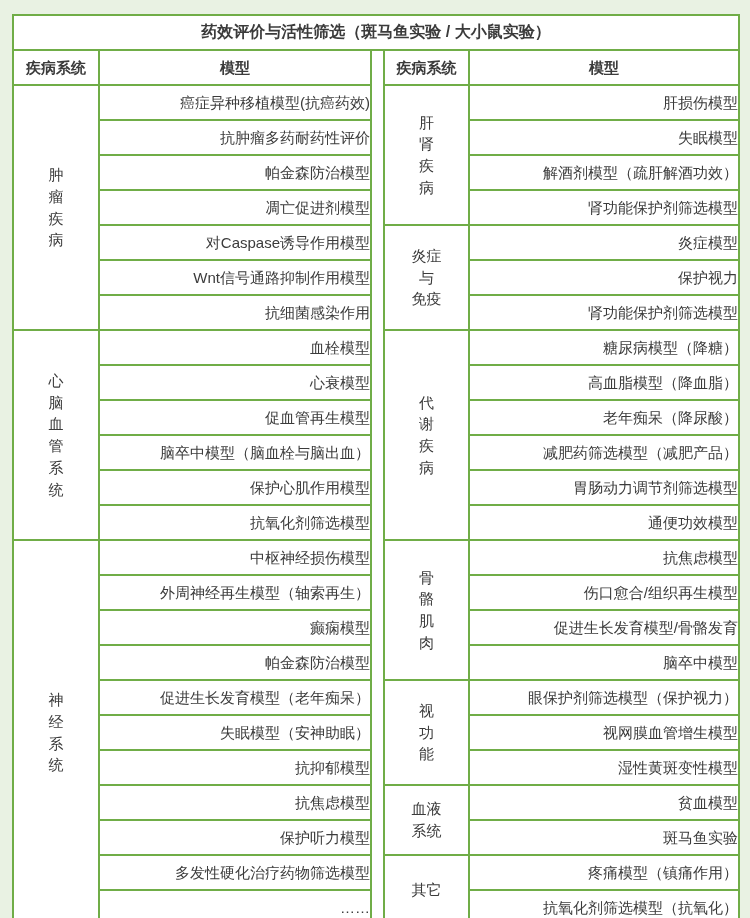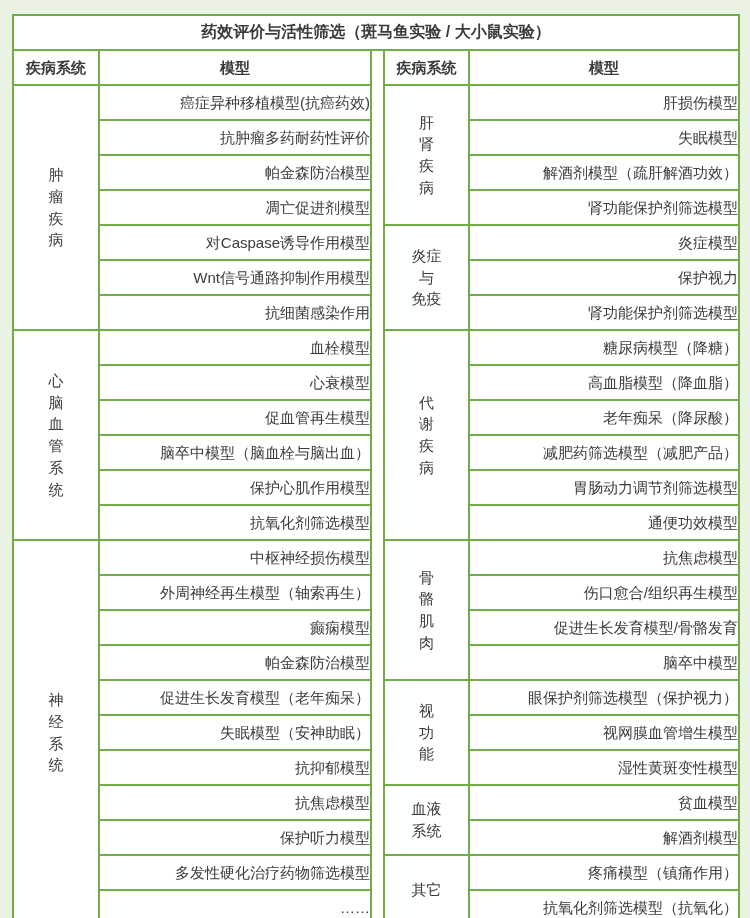--- a/index.html
+++ b/index.html
@@ -187,21 +187,21 @@
           <td class="model">湿性黄斑变性模型</td>
         </tr>
         <tr>
           <td class="model green">抗焦虑模型</td>
           <td class="cat green" rowspan="2">血液
 系统</td>
           <td class="model green">贫血模型</td>
         </tr>
         <tr>
           <td class="model">保护听力模型</td>
-          <td class="model">解酒剂模型</td>
+          <td class="model">斑马鱼实验</td>
         </tr>
         <tr>
           <td class="model green">多发性硬化治疗药物筛选模型</td>
           <td class="cat green" rowspan="2">其它</td>
           <td class="model green">疼痛模型（镇痛作用）</td>
         </tr>
         <tr>
           <td class="model">……</td>
           <td class="model">抗氧化剂筛选模型（抗氧化）</td>
         </tr>

